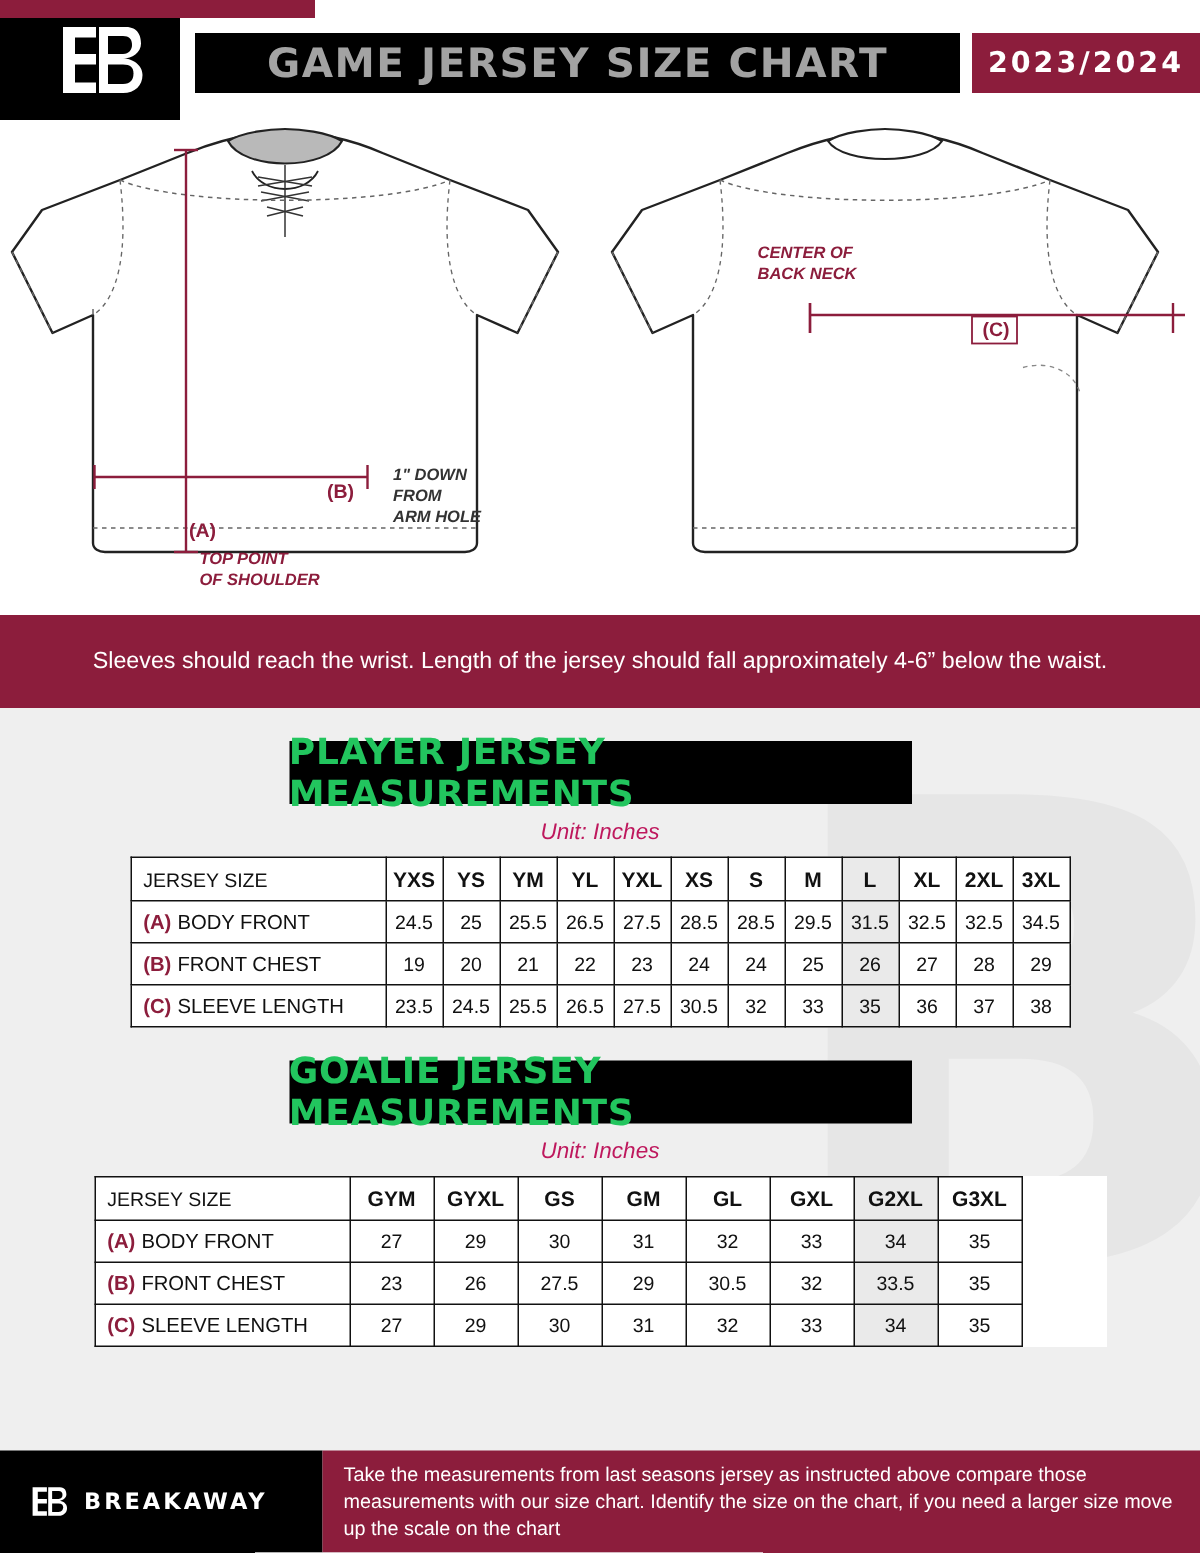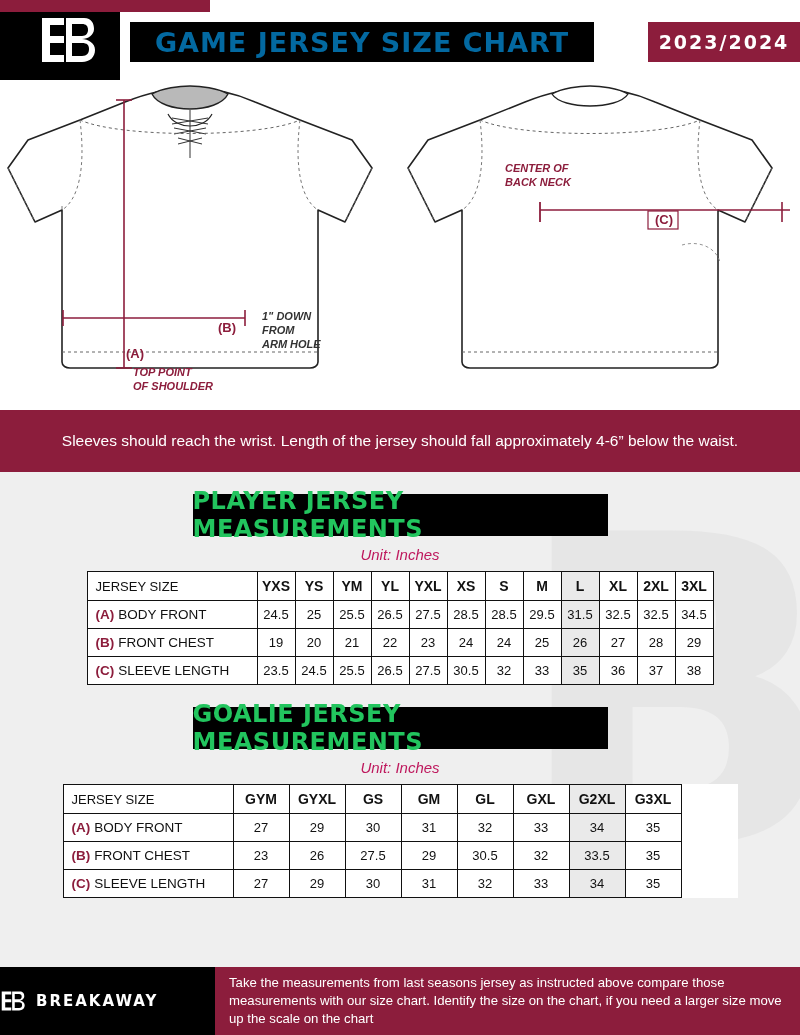--- a/index.html
+++ b/index.html
@@ -23,22 +23,22 @@
 
   
   .header { position:relative; height:80px; background:#ffffff; z-index:2; }
   .hdr-left { position:absolute; left:0; top:0; width:120px; height:80px; background:#000; }
   .hdr-left-band { position:absolute; left:0; top:0; width:210px; height:12px; background:#8c1d3c; }
   .logo-b {
     position:absolute; left:38px; top:14px;
     width:60px; height:52px;
   }
   .hdr-title {
-    position:absolute; left:130px; top:22px; width:464px; height:40px;
-    background:#000; color:#0369a1; display:flex; align-items:center; justify-content:center;
+    position:absolute; left:130px; top:22px; width:510px; height:40px;
+    background:#000; color:#a3a3a3; display:flex; align-items:center; justify-content:center;
     font-size:27px; font-weight:bold; letter-spacing:1px;
     font-family:"DejaVu Sans", sans-serif;
   }
   .hdr-year {
     position:absolute; left:648px; top:22px; width:152px; height:40px;
     background:#8c1d3c; color:#fff; display:flex; align-items:center; justify-content:center;
     font-size:19px; font-weight:bold; letter-spacing:2px;
     font-family:"DejaVu Sans", sans-serif;
   }
 
@@ -71,21 +71,21 @@
   }
   table.sizes th { font-weight:bold; font-size:14px; }
   .rowlabel { text-align:left !important; padding-left:8px !important; white-space:nowrap; font-size:13.5px; }
   .tag { color:#8c1d3c; font-weight:bold; margin-right:4px; }
   .hl { background:#eaeaea; }
   .pad-cell { border:none !important; background:transparent; }
 
   
   .footer { position:absolute; left:0; bottom:0; width:800px; height:68px; z-index:3; display:flex; }
   .footer-left {
-    width:215px; background:#000; color:#fff; display:flex; align-items:center; gap:10px; 
+    width:215px; background:#000; color:#fff; display:flex; align-items:center; gap:10px; padding-left:20px;
   }
   .footer-logo { width:26px; height:30px; }
   .footer-brand { font-size:15px; letter-spacing:2px; font-weight:bold; font-family:"DejaVu Sans", sans-serif; }
   .footer-right {
     flex:1; background:#8c1d3c; color:#fff; display:flex; align-items:center;
     font-size:13.2px; line-height:1.35; padding:0 14px;
   }
   .ann { font-style:italic; fill:#8c1d3c; font-size:11px; font-weight:bold; font-family:"Liberation Sans", sans-serif; }
   .ann-dark { font-style:italic; fill:#333; font-size:11px; font-weight:bold; }
   .letter { fill:#8c1d3c; font-size:13px; font-weight:bold; font-family:"Liberation Sans", sans-serif; }

